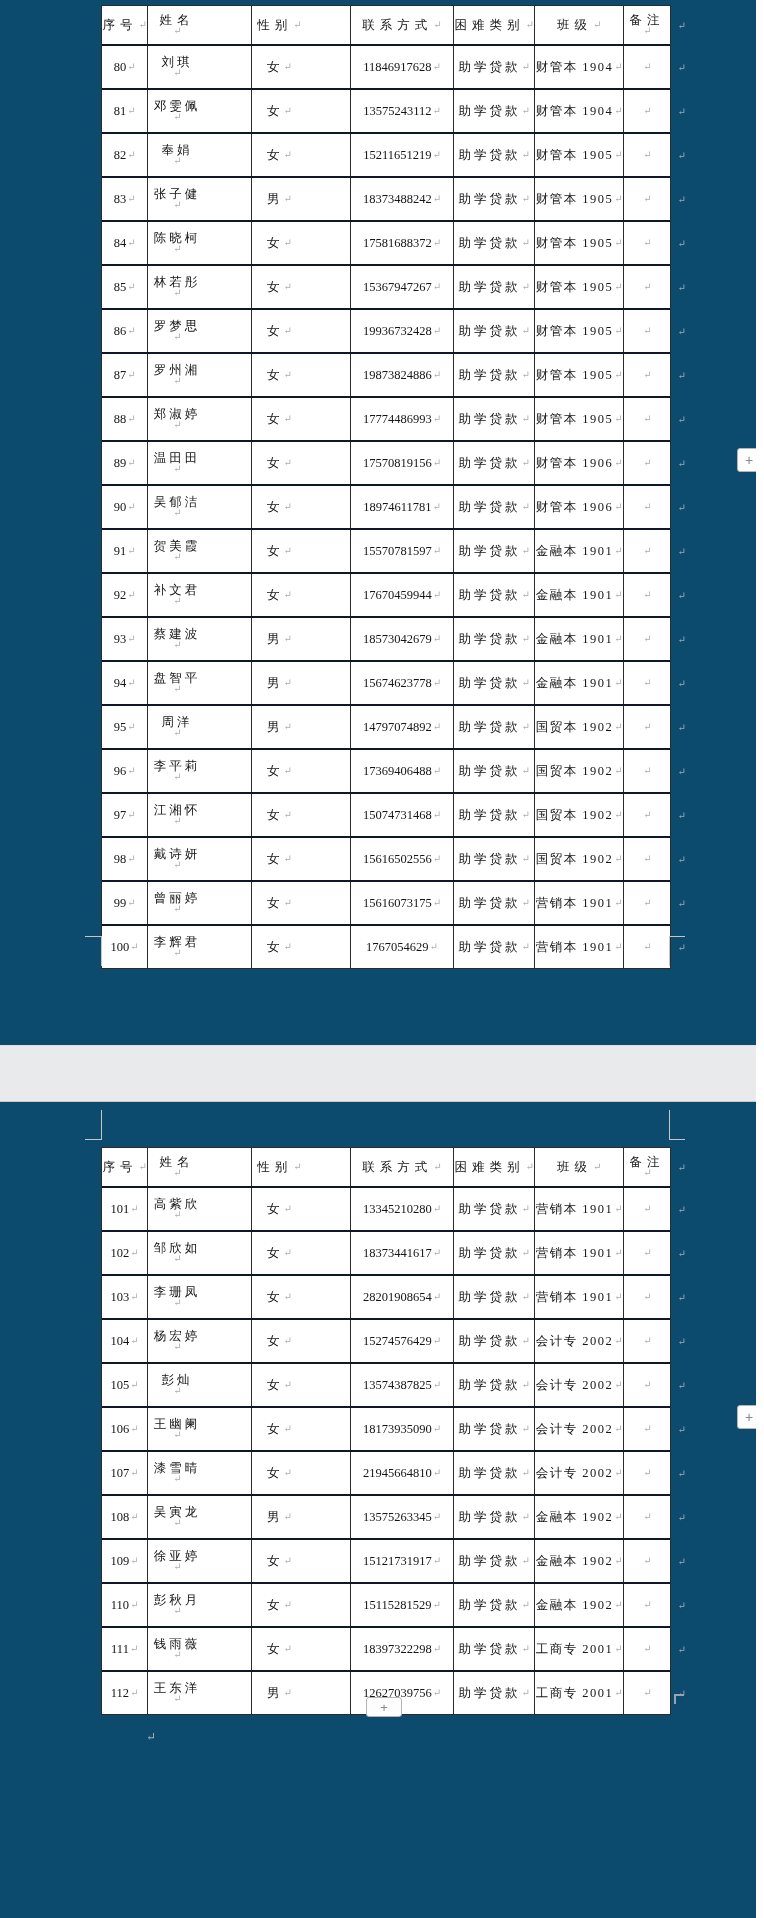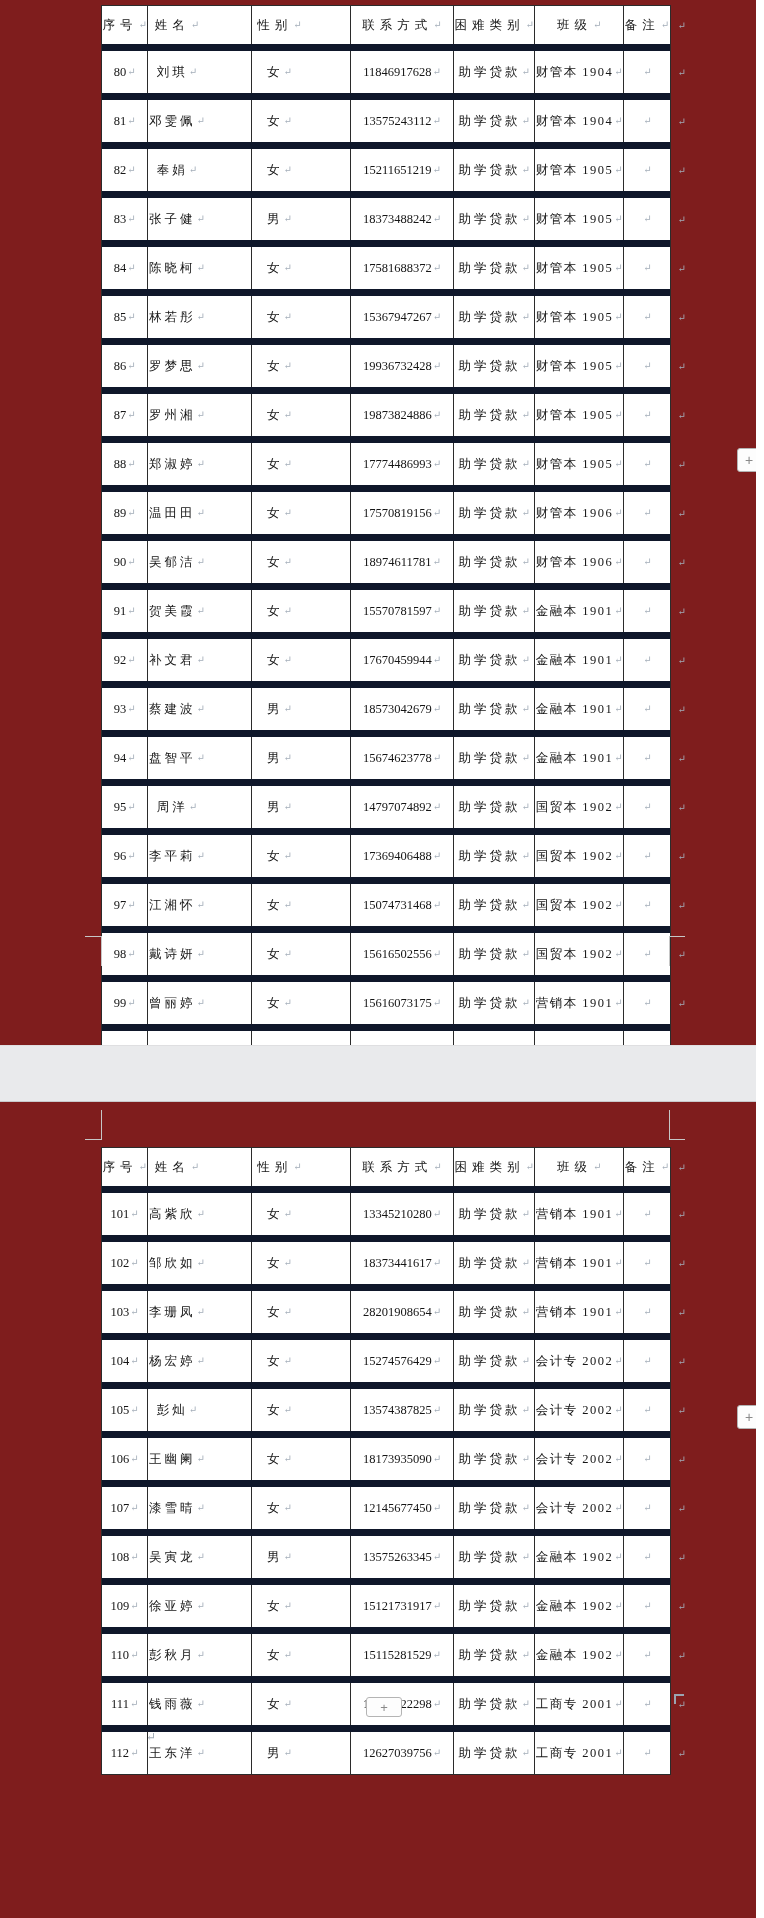--- a/index.html
+++ b/index.html
@@ -1,25 +1,25 @@
 <!DOCTYPE html>
 <html><head>
 <meta charset="utf-8">
 <style>
   html,body{margin:0;padding:0;background:#fff;}
-  .screen{position:relative;width:756px;height:1918px;background:#7f1d1d;overflow:hidden;
+  .screen{position:relative;width:756px;height:1918px;background:#0c4a6e;overflow:hidden;
           font-family:"Liberation Serif","DejaVu Serif",serif;color:#151515;text-decoration:underline;}
   
   .tbl{position:absolute;left:101px;width:568px;background:#fff;border:1px solid #2b2b2b;box-sizing:content-box;}
-  .row{display:flex;height:42px;border-top:7px solid #0f172a;position:relative;background:#fff;}
+  .row{display:flex;height:42px;border-top:2px solid #0f172a;position:relative;background:#fff;}
   .row.header{height:38px;border-top:none;}
   .cell{display:flex;align-items:center;justify-content:center;border-left:1px solid #2b2b2b;
         box-sizing:border-box;font-size:12.5px;line-height:1;white-space:nowrap;overflow:hidden;}
   .cell:first-child{border-left:none;}
-  .c0{width:54px;} .c1{width:69px;} .c2{width:65px;margin-left:46px;} .c3{width:122px;margin-left:44px;} .c4{width:97px;} .c5{width:105px;} .c6{width:56px;}
+  .c0{width:54px;} .c1{width:69px;flex-direction:column;} .c2{width:65px;margin-left:46px;} .c3{width:122px;margin-left:44px;} .c4{width:97px;} .c5{width:105px;} .c6{width:56px;flex-direction:column;}
   .cn{letter-spacing:3px;}
   .cls{letter-spacing:1.5px;}
   .header .cell{letter-spacing:5px;font-weight:500;}
   .eoc{color:#a3adb8;font-size:10px;margin-left:1px;letter-spacing:0;flex:none;}
   .rowend{position:absolute;right:-16px;top:50%;transform:translateY(-50%);color:#a3adb8;font-size:10px;}
   
   .band{position:absolute;left:0;top:1045px;width:764px;height:57px;background:#e9eaec;
         border-top:1px solid #dfdfe1;border-bottom:1px solid #c9c9cb;box-sizing:border-box;}
   
   .mark{position:absolute;background:#c6c6c6;}
@@ -936,21 +936,21 @@
         </div>
         <div class="cell c1 cn">
           <span>漆雪晴</span>
           <span class="eoc">↵</span>
         </div>
         <div class="cell c2 cn">
           <span>女</span>
           <span class="eoc">↵</span>
         </div>
         <div class="cell c3">
-          <span>12145677450</span>
+          <span>21945664810</span>
           <span class="eoc">↵</span>
         </div>
         <div class="cell c4 cn">
           <span>助学贷款</span>
           <span class="eoc">↵</span>
         </div>
         <div class="cell c5 cls">
           <span>会计专 2002</span>
           <span class="eoc">↵</span>
         </div>

